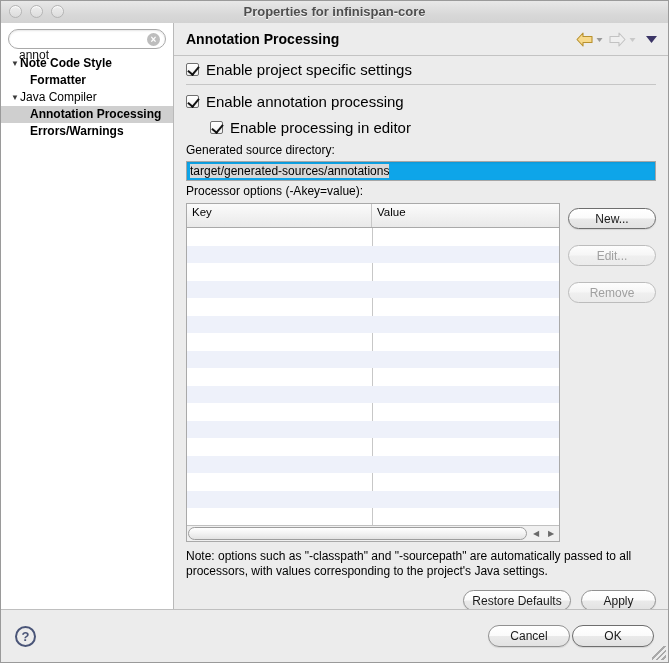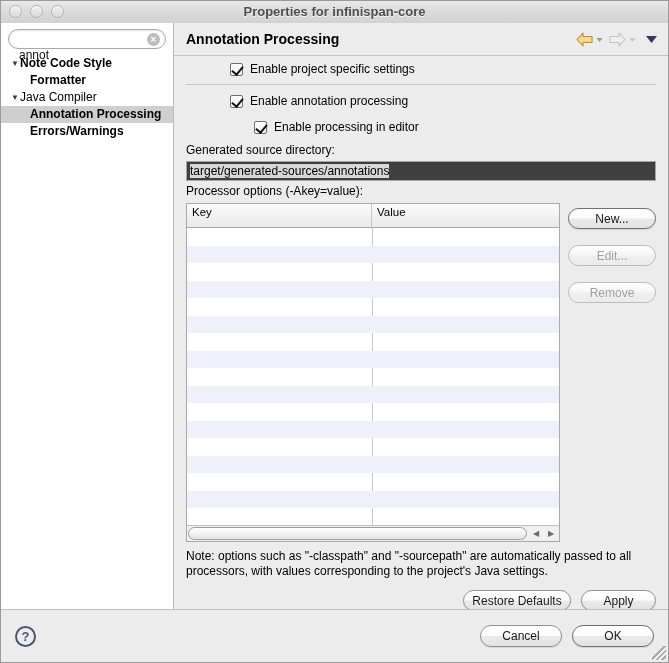--- a/index.html
+++ b/index.html
@@ -129,21 +129,21 @@
   .nav-caret {
     width: 9px; height: 9px; margin-right: 3px;
   }
   .nav-menu { width: 13px; height: 11px; margin-left: 3px; }
 
   .pane-inner { padding: 0 12px; }
 
   .chk-line {
     display: flex; align-items: center;
     height: 26px;
-    font-size: 12px; color: #000; margin-left: 44px;
+    font-size: 15px; color: #000;
   }
   .chk-line.indent { padding-left: 24px; }
   .checkbox {
     width: 13px; height: 13px;
     border: 1px solid #6f6f6f;
     border-radius: 2px;
     background: linear-gradient(to bottom, #ffffff, #f0f0f0);
     margin-right: 7px;
     position: relative;
     flex: 0 0 13px;
@@ -164,21 +164,21 @@
     margin: 2px 0 3px 0;
   }
 
   .field-label {
     font-size: 12px; color: #000;
     margin-top: 3px; margin-bottom: 4px;
   }
   .text-field {
     height: 20px;
     border: 1px solid #a6a6a6;
-    background: #404040;
+    background: #0ea5e9;
     box-shadow: inset 0 1px 2px rgba(0,0,0,0.09);
     display: flex; align-items: center;
     padding: 0 3px;
     font-size: 12px;
     overflow: hidden;
   }
   .sel-text {
     background: #d8d8d8;
     color: #000;
     white-space: nowrap;
@@ -296,21 +296,21 @@
   }
   .help-icon {
     width: 21px; height: 21px; border-radius: 50%;
     border: 2px solid #4a5578;
     color: #4a5578;
     font-size: 13px; font-weight: bold;
     display: flex; align-items: center; justify-content: center;
     cursor: pointer;
   }
   .footer-spacer { flex: 1; }
-  .footer-btns { display: flex; gap: 10px; }
+  .footer-btns { display: flex; gap: 2px; }
   .btn-foot { width: 82px; height: 22px; }
 
   .grip {
     position: absolute; right: 2px; bottom: 2px;
     width: 14px; height: 14px;
     background:
       linear-gradient(135deg, transparent 0 42%, #a9a9a9 42% 50%, transparent 50% 100%),
       linear-gradient(135deg, transparent 0 62%, #a9a9a9 62% 70%, transparent 70% 100%),
       linear-gradient(135deg, transparent 0 82%, #a9a9a9 82% 90%, transparent 90% 100%);
   }

